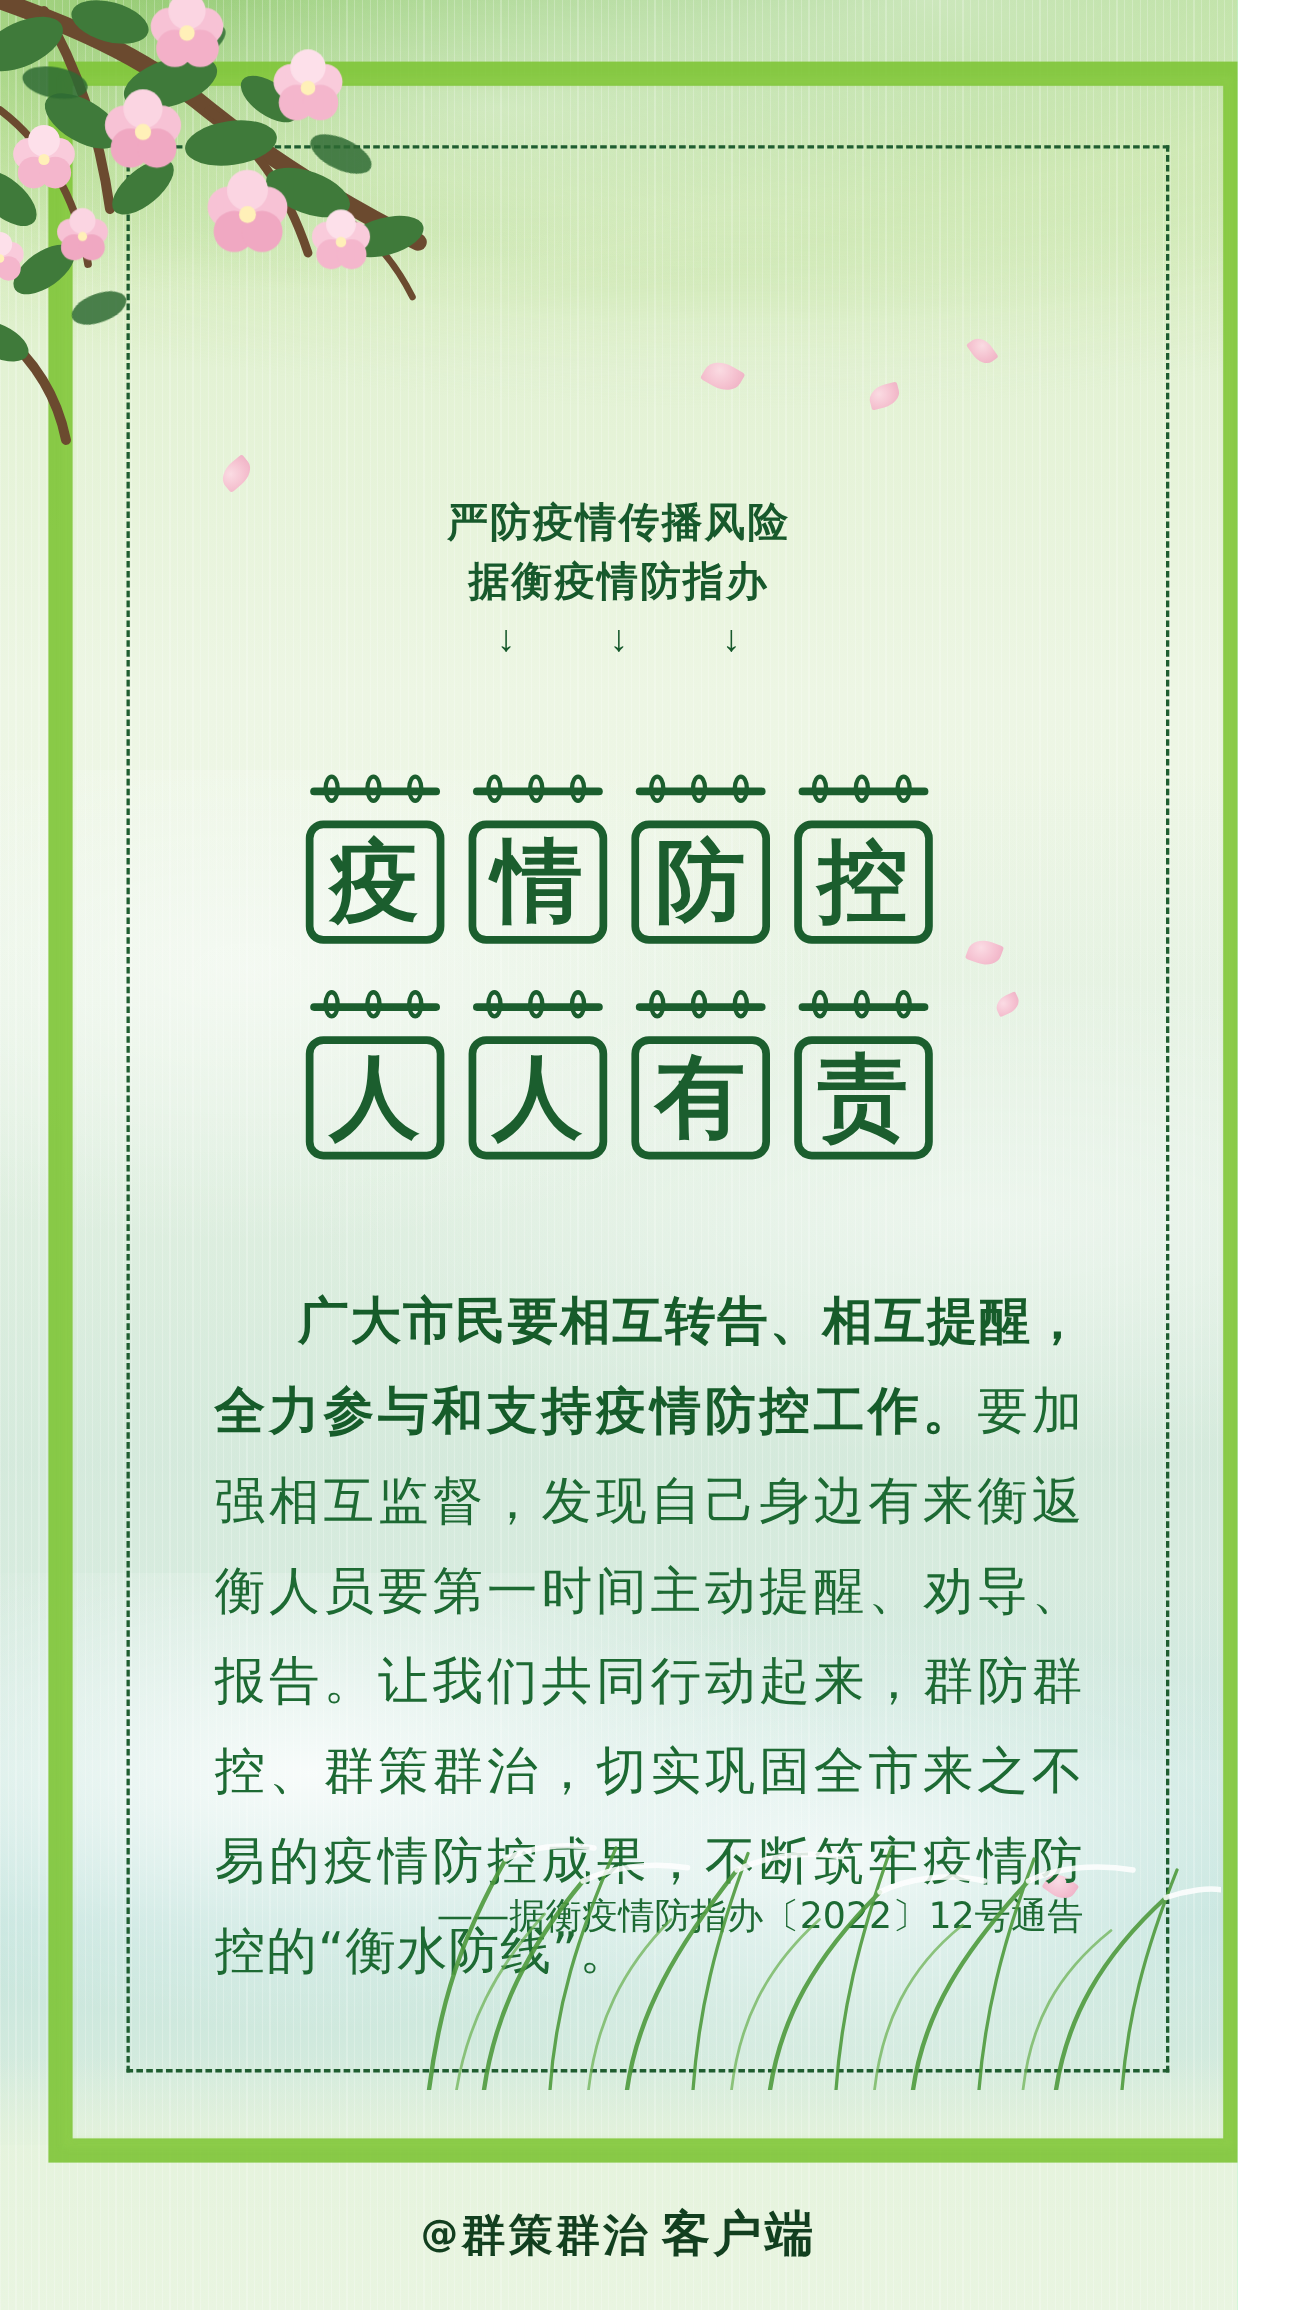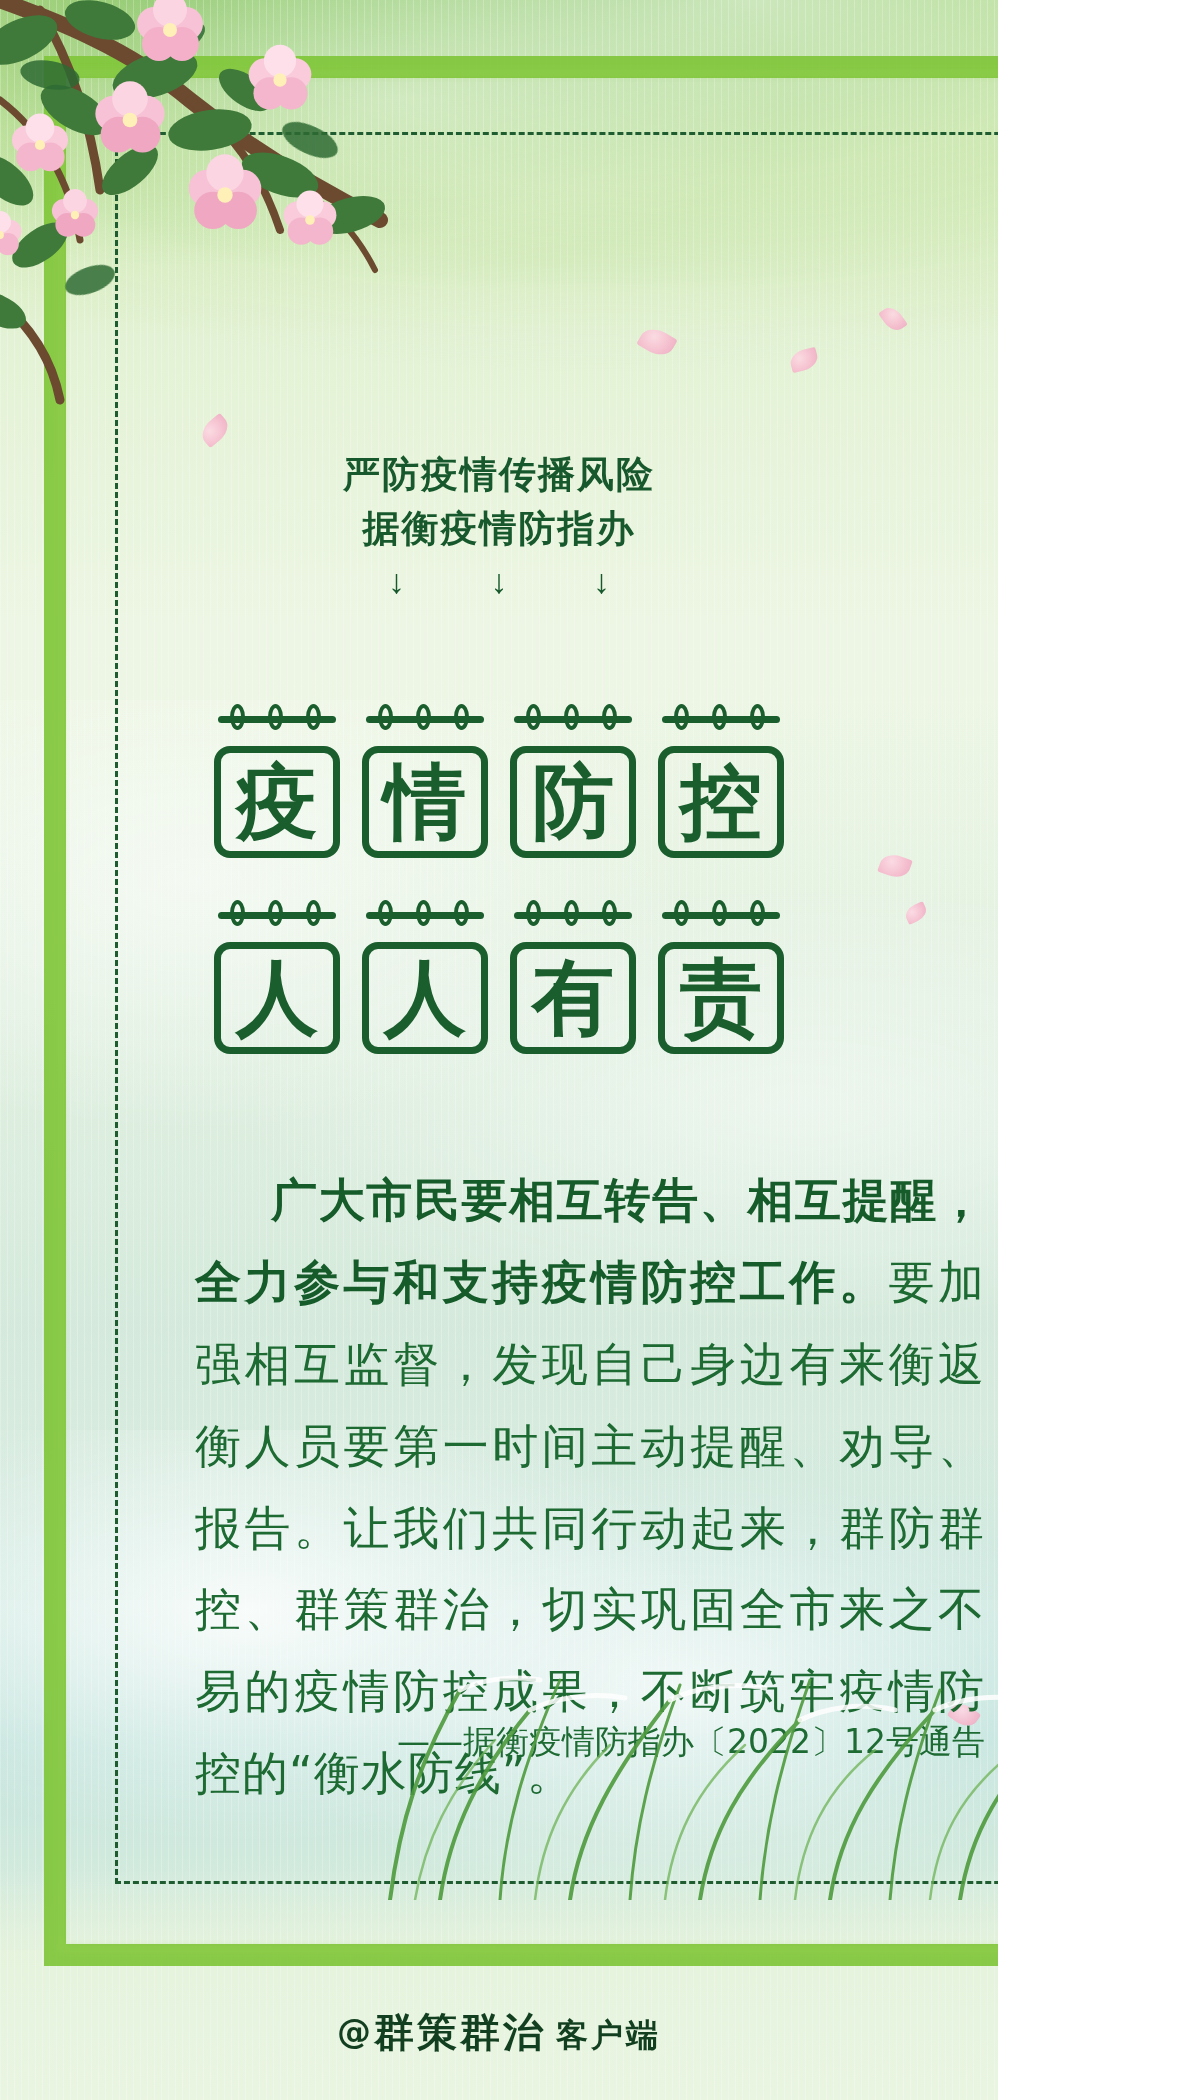--- a/index.html
+++ b/index.html
@@ -5,21 +5,21 @@
   html, body {
     margin: 0;
     padding: 0;
     background: #ffffff;
   }
   body {
     font-family: "Liberation Sans", "DejaVu Sans", sans-serif;
   }
   #poster {
     position: relative;
-    width: 998px;
+    width: 1125px;
     height: 2100px;
     overflow: hidden;
     background: #86efac;
   }
 
   
   .bg-base {
     position: absolute;
     inset: 0;
     background:
@@ -274,21 +274,21 @@
     font-size: 40px;
     letter-spacing: 3px;
     font-family: "DejaVu Serif", "Liberation Serif", serif;
   }
   .footer .at {
     font-family: "DejaVu Sans", "Liberation Sans", sans-serif;
     font-size: 34px;
     vertical-align: 3px;
   }
   .footer .client {
-    font-size: 32px;
+    font-size: 44px;
     margin-left: 10px;
   }
 </style>
 </head>
 <body>
 
 <div id="poster">
 
   <div class="bg-base"></div>
   <div class="bg-top-wash"></div>

